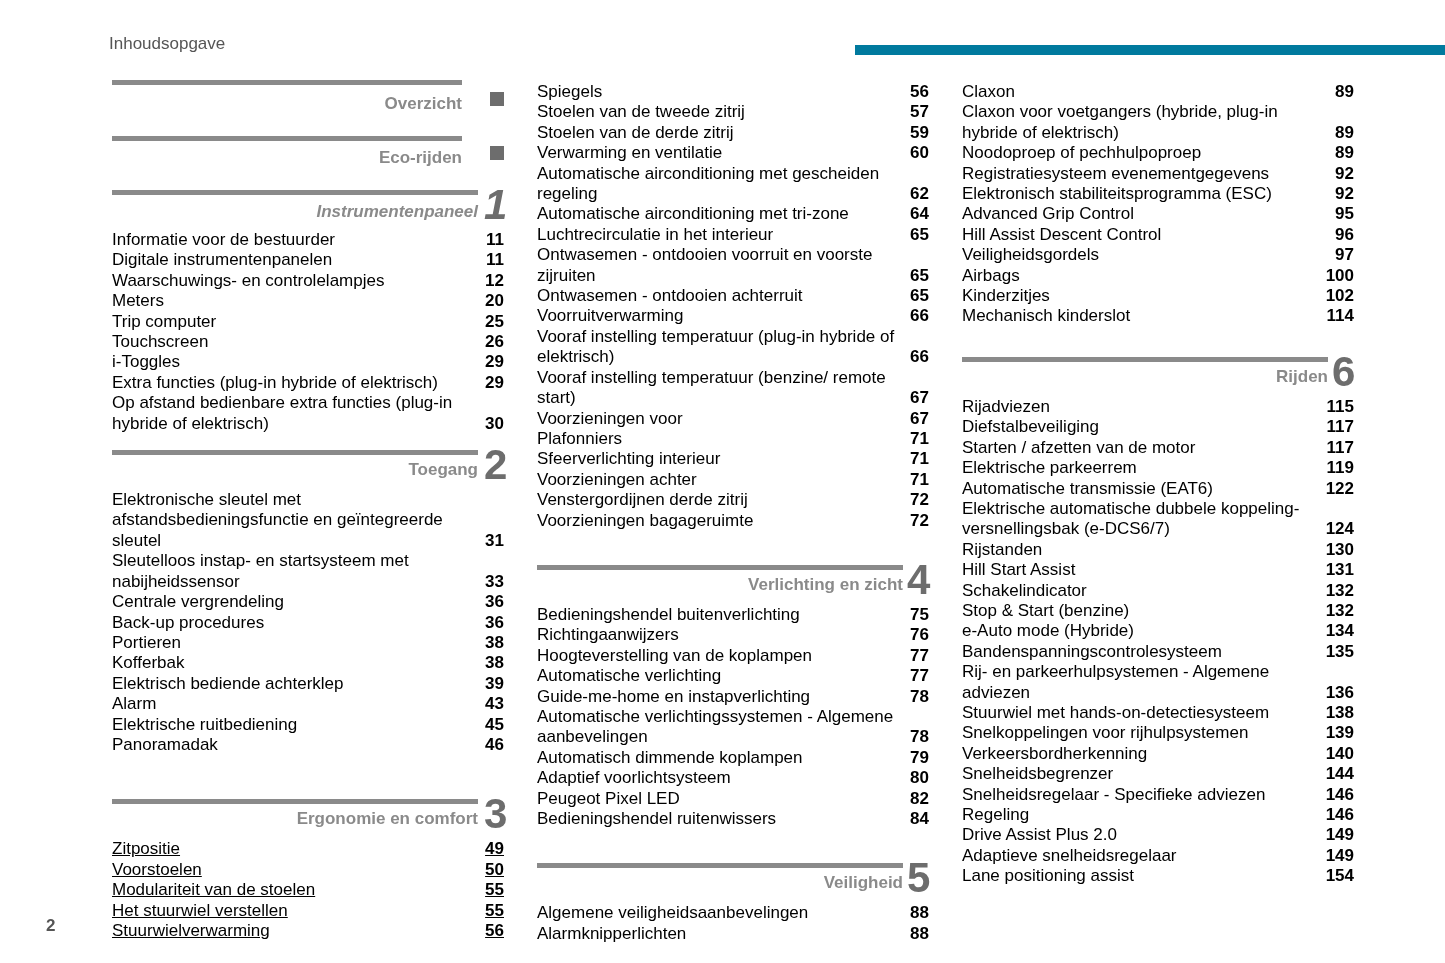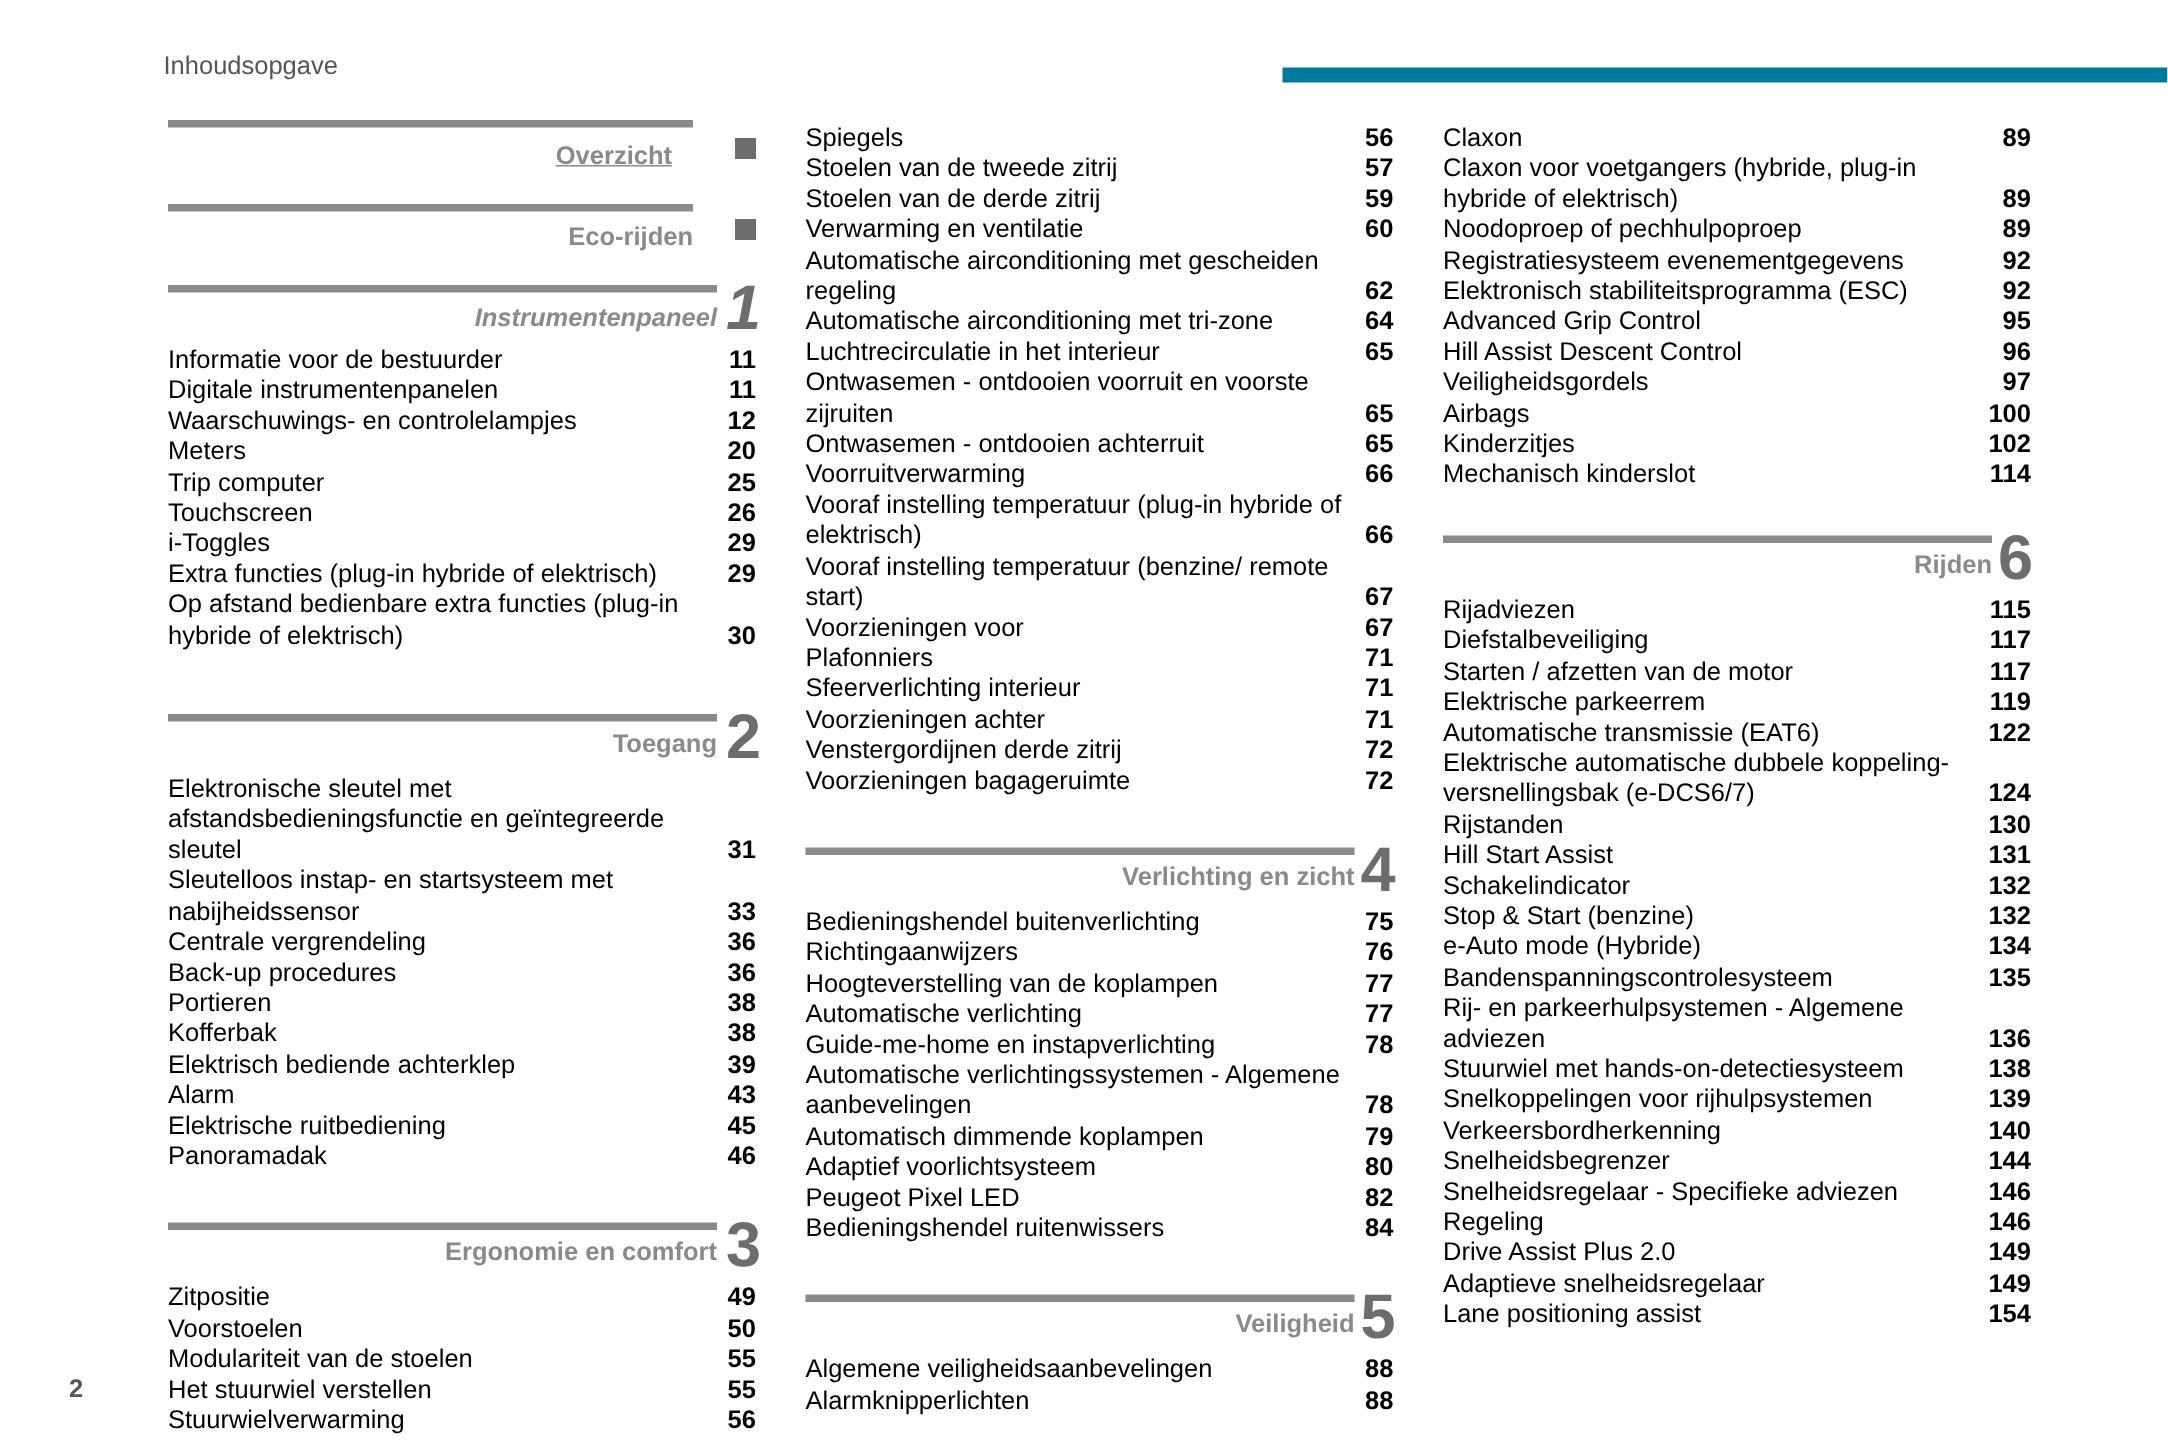--- a/index.html
+++ b/index.html
@@ -54,21 +54,21 @@
 <body>
 
 <div class="page-header-title">Inhoudsopgave</div>
 <div class="header-accent-bar"></div>
 <div class="page-number">2</div>
 
 <div class="column col-1">
   <div class="section" style="height:56px;">
     <div class="section-header">
       <div class="section-bar" style="width:350px;"></div>
-      <div class="section-title" style="right:56px; top:14px;text-decoration:underline;">Overzicht</div>
+      <div class="section-title" style="right:42px; top:14px;">Overzicht</div>
       <div class="section-square" style="left:378px; top:12px;"></div>
     </div>
   </div>
   <div class="section" style="height:54px;">
     <div class="section-header">
       <div class="section-bar" style="width:350px;"></div>
       <div class="section-title" style="right:42px; top:12px;">Eco-rijden</div>
       <div class="section-square" style="left:378px; top:10px;"></div>
     </div>
   </div>
@@ -110,21 +110,21 @@
         <div class="entry">
           <span class="entry-title">Extra functies (plug-in hybride of elektrisch)</span>
           <span class="entry-page">29</span>
         </div>
         <div class="entry">
           <span class="entry-title">Op afstand bedienbare extra functies (plug-in hybride of elektrisch)</span>
           <span class="entry-page">30</span>
         </div>
       </div>
   </div>
-  <div class="section" style="margin-top:42px;">
+  <div class="section" style="margin-top:16px;">
     <div class="section-header" style="height:40px;">
       <div class="section-bar" style="width:366px;"></div>
       <div class="section-title" style="right:26px; top:10px;">Toegang</div>
       <div class="section-num" style="left:372px;">2</div>
     </div>
     <div id="list-s2">
         <div class="entry">
           <span class="entry-title">Elektronische sleutel met afstandsbedieningsfunctie en geïntegreerde sleutel</span>
           <span class="entry-page">31</span>
         </div>
@@ -159,178 +159,178 @@
         <div class="entry">
           <span class="entry-title">Elektrische ruitbediening</span>
           <span class="entry-page">45</span>
         </div>
         <div class="entry">
           <span class="entry-title">Panoramadak</span>
           <span class="entry-page">46</span>
         </div>
       </div>
   </div>
+  <div class="section" style="margin-top:44px;text-decoration:underline;">
+    <div class="section-header" style="height:40px;">
+      <div class="section-bar" style="width:366px;"></div>
+      <div class="section-title" style="right:26px; top:10px;">Ergonomie en comfort</div>
+      <div class="section-num" style="left:372px;">3</div>
+    </div>
+    <div id="list-s3a">
+        <div class="entry">
+          <span class="entry-title">Zitpositie</span>
+          <span class="entry-page">49</span>
+        </div>
+        <div class="entry">
+          <span class="entry-title">Voorstoelen</span>
+          <span class="entry-page">50</span>
+        </div>
+        <div class="entry">
+          <span class="entry-title">Modulariteit van de stoelen</span>
+          <span class="entry-page">55</span>
+        </div>
+        <div class="entry">
+          <span class="entry-title">Het stuurwiel verstellen</span>
+          <span class="entry-page">55</span>
+        </div>
+        <div class="entry">
+          <span class="entry-title">Stuurwielverwarming</span>
+          <span class="entry-page">56</span>
+        </div>
+      </div>
+  </div>
+</div>
+
+<div class="column col-2" style="top:82px;">
+  <div id="list-s3b">
+      <div class="entry">
+        <span class="entry-title">Spiegels</span>
+        <span class="entry-page">56</span>
+      </div>
+      <div class="entry">
+        <span class="entry-title">Stoelen van de tweede zitrij</span>
+        <span class="entry-page">57</span>
+      </div>
+      <div class="entry">
+        <span class="entry-title">Stoelen van de derde zitrij</span>
+        <span class="entry-page">59</span>
+      </div>
+      <div class="entry">
+        <span class="entry-title">Verwarming en ventilatie</span>
+        <span class="entry-page">60</span>
+      </div>
+      <div class="entry">
+        <span class="entry-title">Automatische airconditioning met gescheiden regeling</span>
+        <span class="entry-page">62</span>
+      </div>
+      <div class="entry">
+        <span class="entry-title">Automatische airconditioning met tri-zone</span>
+        <span class="entry-page">64</span>
+      </div>
+      <div class="entry">
+        <span class="entry-title">Luchtrecirculatie in het interieur</span>
+        <span class="entry-page">65</span>
+      </div>
+      <div class="entry">
+        <span class="entry-title">Ontwasemen - ontdooien voorruit en voorste zijruiten</span>
+        <span class="entry-page">65</span>
+      </div>
+      <div class="entry">
+        <span class="entry-title">Ontwasemen - ontdooien achterruit</span>
+        <span class="entry-page">65</span>
+      </div>
+      <div class="entry">
+        <span class="entry-title">Voorruitverwarming</span>
+        <span class="entry-page">66</span>
+      </div>
+      <div class="entry">
+        <span class="entry-title">Vooraf instelling temperatuur (plug-in hybride of elektrisch)</span>
+        <span class="entry-page">66</span>
+      </div>
+      <div class="entry">
+        <span class="entry-title">Vooraf instelling temperatuur (benzine/ remote start)</span>
+        <span class="entry-page">67</span>
+      </div>
+      <div class="entry">
+        <span class="entry-title">Voorzieningen voor</span>
+        <span class="entry-page">67</span>
+      </div>
+      <div class="entry">
+        <span class="entry-title">Plafonniers</span>
+        <span class="entry-page">71</span>
+      </div>
+      <div class="entry">
+        <span class="entry-title">Sfeerverlichting interieur</span>
+        <span class="entry-page">71</span>
+      </div>
+      <div class="entry">
+        <span class="entry-title">Voorzieningen achter</span>
+        <span class="entry-page">71</span>
+      </div>
+      <div class="entry">
+        <span class="entry-title">Venstergordijnen derde zitrij</span>
+        <span class="entry-page">72</span>
+      </div>
+      <div class="entry">
+        <span class="entry-title">Voorzieningen bagageruimte</span>
+        <span class="entry-page">72</span>
+      </div>
+    </div>
   <div class="section" style="margin-top:34px;">
     <div class="section-header" style="height:40px;">
       <div class="section-bar" style="width:366px;"></div>
-      <div class="section-title" style="right:26px; top:10px;">Ergonomie en comfort</div>
-      <div class="section-num" style="left:372px;">3</div>
-    </div>
-    <div id="list-s3a">
-        <div class="entry">
-          <span class="entry-title">Zitpositie</span>
-          <span class="entry-page">49</span>
-        </div>
-        <div class="entry">
-          <span class="entry-title">Voorstoelen</span>
-          <span class="entry-page">50</span>
-        </div>
-        <div class="entry">
-          <span class="entry-title">Modulariteit van de stoelen</span>
-          <span class="entry-page">55</span>
-        </div>
-        <div class="entry">
-          <span class="entry-title">Het stuurwiel verstellen</span>
-          <span class="entry-page">55</span>
-        </div>
-        <div class="entry">
-          <span class="entry-title">Stuurwielverwarming</span>
-          <span class="entry-page">56</span>
-        </div>
-      </div>
-  </div>
-</div>
-
-<div class="column col-2" style="top:82px;">
-  <div id="list-s3b">
-      <div class="entry">
-        <span class="entry-title">Spiegels</span>
-        <span class="entry-page">56</span>
-      </div>
-      <div class="entry">
-        <span class="entry-title">Stoelen van de tweede zitrij</span>
-        <span class="entry-page">57</span>
-      </div>
-      <div class="entry">
-        <span class="entry-title">Stoelen van de derde zitrij</span>
-        <span class="entry-page">59</span>
-      </div>
-      <div class="entry">
-        <span class="entry-title">Verwarming en ventilatie</span>
-        <span class="entry-page">60</span>
-      </div>
-      <div class="entry">
-        <span class="entry-title">Automatische airconditioning met gescheiden regeling</span>
-        <span class="entry-page">62</span>
-      </div>
-      <div class="entry">
-        <span class="entry-title">Automatische airconditioning met tri-zone</span>
-        <span class="entry-page">64</span>
-      </div>
-      <div class="entry">
-        <span class="entry-title">Luchtrecirculatie in het interieur</span>
-        <span class="entry-page">65</span>
-      </div>
-      <div class="entry">
-        <span class="entry-title">Ontwasemen - ontdooien voorruit en voorste zijruiten</span>
-        <span class="entry-page">65</span>
-      </div>
-      <div class="entry">
-        <span class="entry-title">Ontwasemen - ontdooien achterruit</span>
-        <span class="entry-page">65</span>
-      </div>
-      <div class="entry">
-        <span class="entry-title">Voorruitverwarming</span>
-        <span class="entry-page">66</span>
-      </div>
-      <div class="entry">
-        <span class="entry-title">Vooraf instelling temperatuur (plug-in hybride of elektrisch)</span>
-        <span class="entry-page">66</span>
-      </div>
-      <div class="entry">
-        <span class="entry-title">Vooraf instelling temperatuur (benzine/ remote start)</span>
-        <span class="entry-page">67</span>
-      </div>
-      <div class="entry">
-        <span class="entry-title">Voorzieningen voor</span>
-        <span class="entry-page">67</span>
-      </div>
-      <div class="entry">
-        <span class="entry-title">Plafonniers</span>
-        <span class="entry-page">71</span>
-      </div>
-      <div class="entry">
-        <span class="entry-title">Sfeerverlichting interieur</span>
-        <span class="entry-page">71</span>
-      </div>
-      <div class="entry">
-        <span class="entry-title">Voorzieningen achter</span>
-        <span class="entry-page">71</span>
-      </div>
-      <div class="entry">
-        <span class="entry-title">Venstergordijnen derde zitrij</span>
-        <span class="entry-page">72</span>
-      </div>
-      <div class="entry">
-        <span class="entry-title">Voorzieningen bagageruimte</span>
-        <span class="entry-page">72</span>
-      </div>
-    </div>
+      <div class="section-title" style="right:26px; top:10px;">Verlichting en zicht</div>
+      <div class="section-num" style="left:370px;">4</div>
+    </div>
+    <div id="list-s4">
+        <div class="entry">
+          <span class="entry-title">Bedieningshendel buitenverlichting</span>
+          <span class="entry-page">75</span>
+        </div>
+        <div class="entry">
+          <span class="entry-title">Richtingaanwijzers</span>
+          <span class="entry-page">76</span>
+        </div>
+        <div class="entry">
+          <span class="entry-title">Hoogteverstelling van de koplampen</span>
+          <span class="entry-page">77</span>
+        </div>
+        <div class="entry">
+          <span class="entry-title">Automatische verlichting</span>
+          <span class="entry-page">77</span>
+        </div>
+        <div class="entry">
+          <span class="entry-title">Guide-me-home en instapverlichting</span>
+          <span class="entry-page">78</span>
+        </div>
+        <div class="entry">
+          <span class="entry-title">Automatische verlichtingssystemen - Algemene aanbevelingen</span>
+          <span class="entry-page">78</span>
+        </div>
+        <div class="entry">
+          <span class="entry-title">Automatisch dimmende koplampen</span>
+          <span class="entry-page">79</span>
+        </div>
+        <div class="entry">
+          <span class="entry-title">Adaptief voorlichtsysteem</span>
+          <span class="entry-page">80</span>
+        </div>
+        <div class="entry">
+          <span class="entry-title">Peugeot Pixel LED</span>
+          <span class="entry-page">82</span>
+        </div>
+        <div class="entry">
+          <span class="entry-title">Bedieningshendel ruitenwissers</span>
+          <span class="entry-page">84</span>
+        </div>
+      </div>
+  </div>
   <div class="section" style="margin-top:34px;">
     <div class="section-header" style="height:40px;">
       <div class="section-bar" style="width:366px;"></div>
-      <div class="section-title" style="right:26px; top:10px;">Verlichting en zicht</div>
-      <div class="section-num" style="left:370px;">4</div>
-    </div>
-    <div id="list-s4">
-        <div class="entry">
-          <span class="entry-title">Bedieningshendel buitenverlichting</span>
-          <span class="entry-page">75</span>
-        </div>
-        <div class="entry">
-          <span class="entry-title">Richtingaanwijzers</span>
-          <span class="entry-page">76</span>
-        </div>
-        <div class="entry">
-          <span class="entry-title">Hoogteverstelling van de koplampen</span>
-          <span class="entry-page">77</span>
-        </div>
-        <div class="entry">
-          <span class="entry-title">Automatische verlichting</span>
-          <span class="entry-page">77</span>
-        </div>
-        <div class="entry">
-          <span class="entry-title">Guide-me-home en instapverlichting</span>
-          <span class="entry-page">78</span>
-        </div>
-        <div class="entry">
-          <span class="entry-title">Automatische verlichtingssystemen - Algemene aanbevelingen</span>
-          <span class="entry-page">78</span>
-        </div>
-        <div class="entry">
-          <span class="entry-title">Automatisch dimmende koplampen</span>
-          <span class="entry-page">79</span>
-        </div>
-        <div class="entry">
-          <span class="entry-title">Adaptief voorlichtsysteem</span>
-          <span class="entry-page">80</span>
-        </div>
-        <div class="entry">
-          <span class="entry-title">Peugeot Pixel LED</span>
-          <span class="entry-page">82</span>
-        </div>
-        <div class="entry">
-          <span class="entry-title">Bedieningshendel ruitenwissers</span>
-          <span class="entry-page">84</span>
-        </div>
-      </div>
-  </div>
-  <div class="section" style="margin-top:34px;">
-    <div class="section-header" style="height:40px;">
-      <div class="section-bar" style="width:366px;"></div>
       <div class="section-title" style="right:26px; top:10px;text-align:center;">Veiligheid</div>
       <div class="section-num" style="left:370px;">5</div>
     </div>
     <div id="list-s5a">
         <div class="entry">
           <span class="entry-title">Algemene veiligheidsaanbevelingen</span>
           <span class="entry-page">88</span>
         </div>
         <div class="entry">
           <span class="entry-title">Alarmknipperlichten</span>

